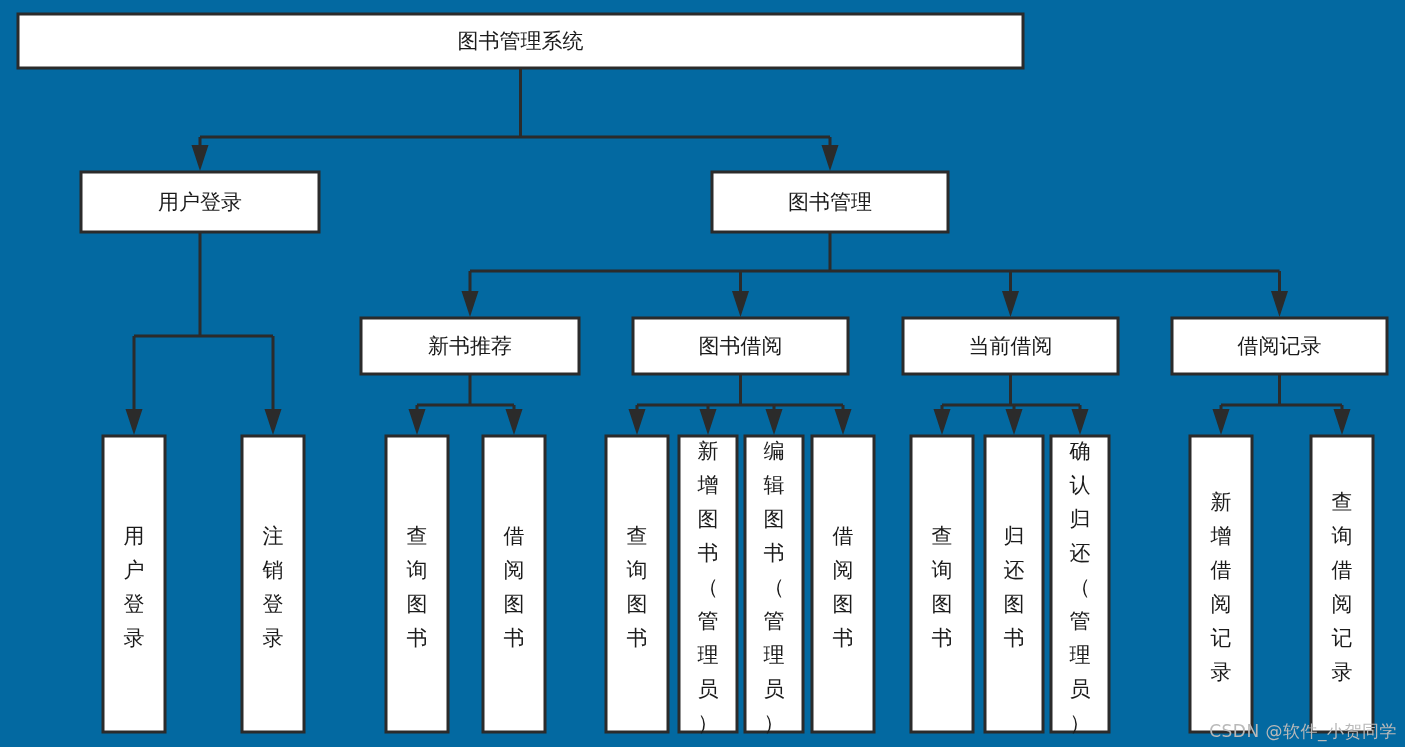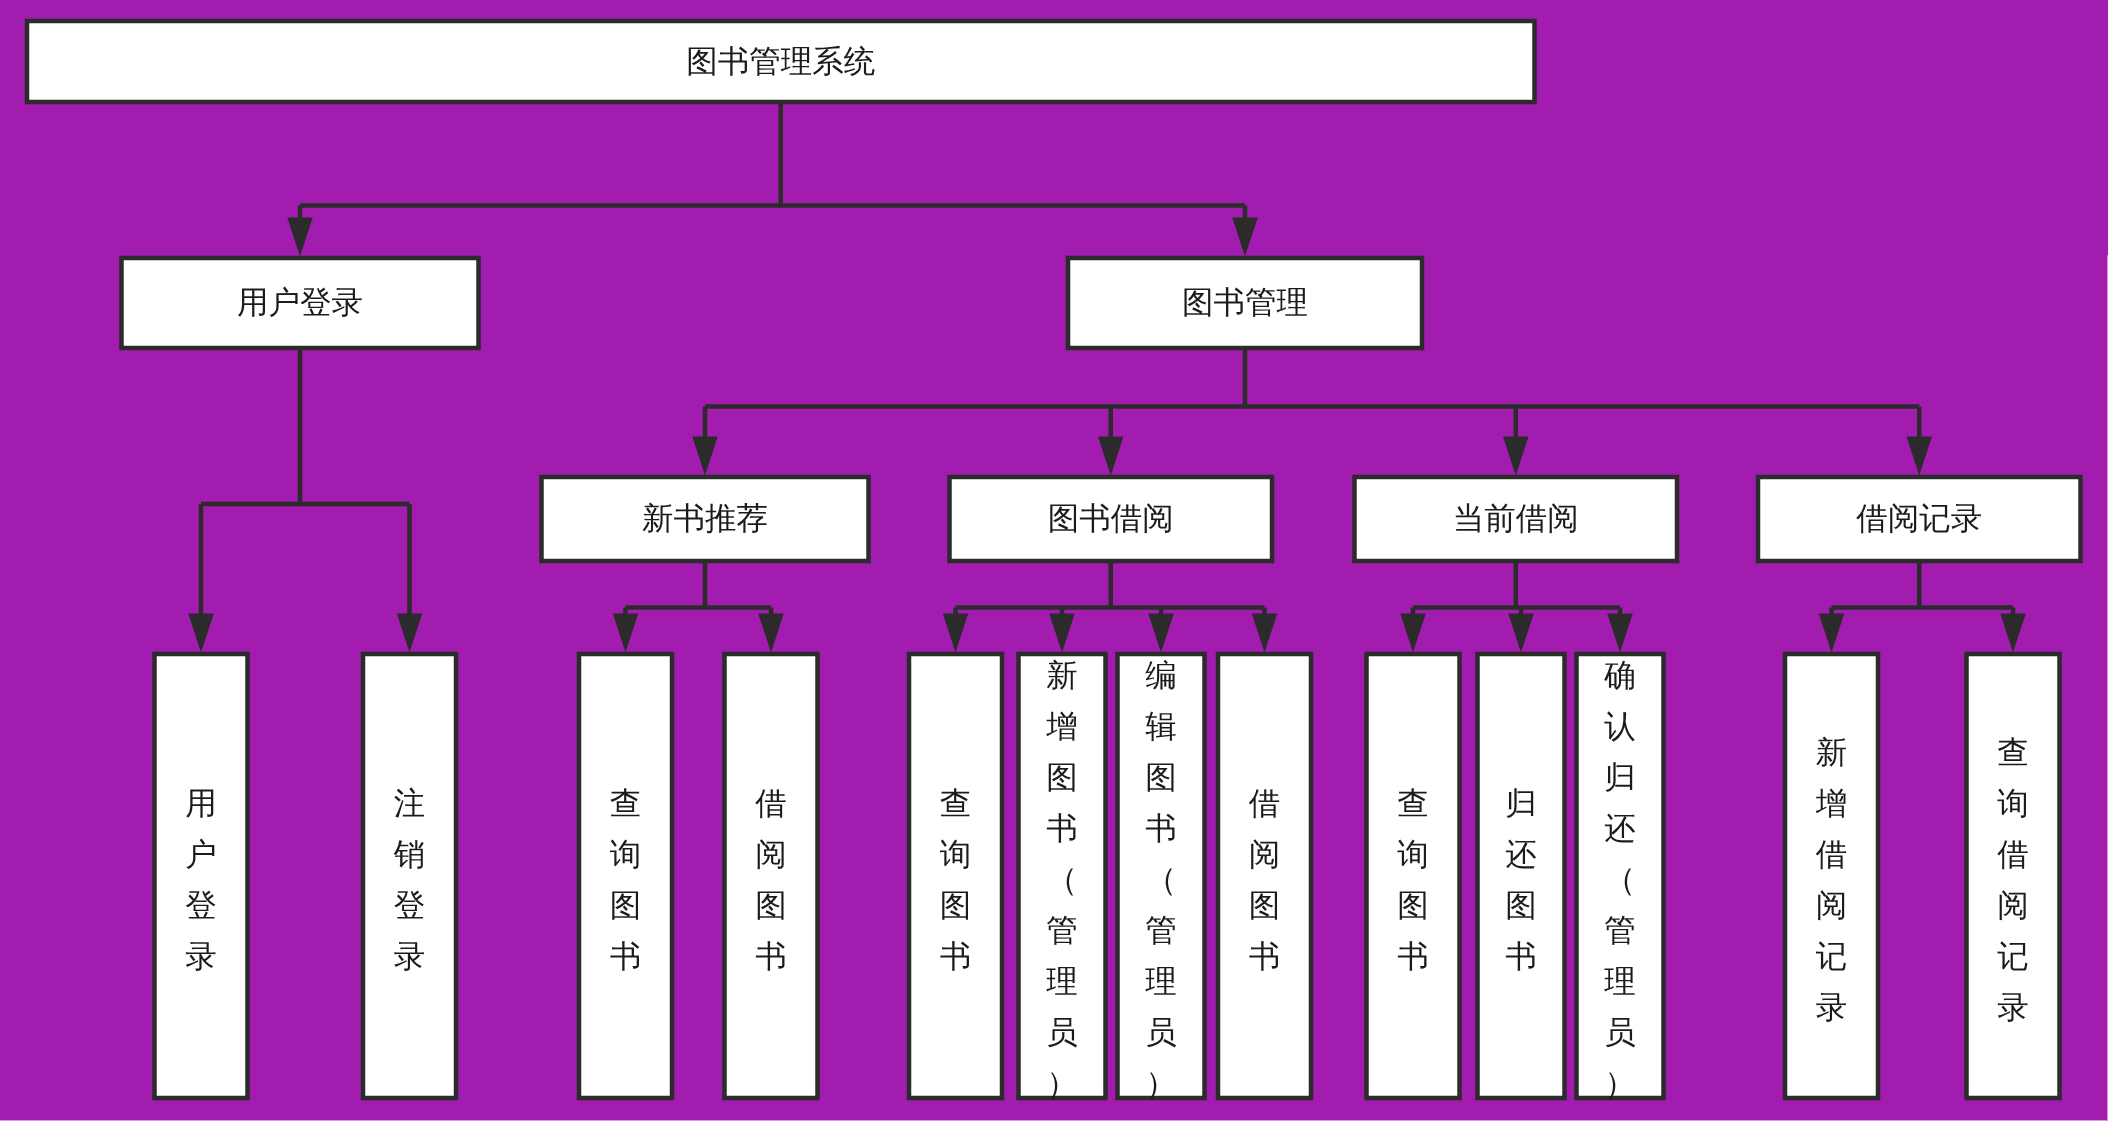--- a/index.html
+++ b/index.html
@@ -11,21 +11,21 @@
   body {
     width: 1405px;
     height: 747px;
     overflow: hidden;
     font-family: "DejaVu Sans", "Liberation Sans", sans-serif;
   }
   #diagram-root {
     position: relative;
     width: 1405px;
     height: 747px;
-    background: #a21caf;
+    background: #0369a1;
   }
   svg#flowchart {
     display: block;
     width: 1405px;
     height: 747px;
   }
   .node-box {
     fill: #ffffff;
     stroke: #2b2b2b;
     stroke-width: 3;
@@ -200,13 +200,14 @@
         <g>
           <rect x="1190" y="436" width="62" height="296" class="node-box"></rect>
           <text class="node-label-vertical"><tspan x="1221" y="508.52">新</tspan><tspan x="1221" y="542.52">增</tspan><tspan x="1221" y="576.52">借</tspan><tspan x="1221" y="610.52">阅</tspan><tspan x="1221" y="644.52">记</tspan><tspan x="1221" y="678.52">录</tspan></text>
         </g>
         <g>
           <rect x="1311" y="436" width="62" height="296" class="node-box"></rect>
           <text class="node-label-vertical"><tspan x="1342" y="508.52">查</tspan><tspan x="1342" y="542.52">询</tspan><tspan x="1342" y="576.52">借</tspan><tspan x="1342" y="610.52">阅</tspan><tspan x="1342" y="644.52">记</tspan><tspan x="1342" y="678.52">录</tspan></text>
         </g>
       </g>
   </svg>
+  <div class="watermark-text">CSDN @软件_小贺同学</div>
 </div>
 
 </body></html>

